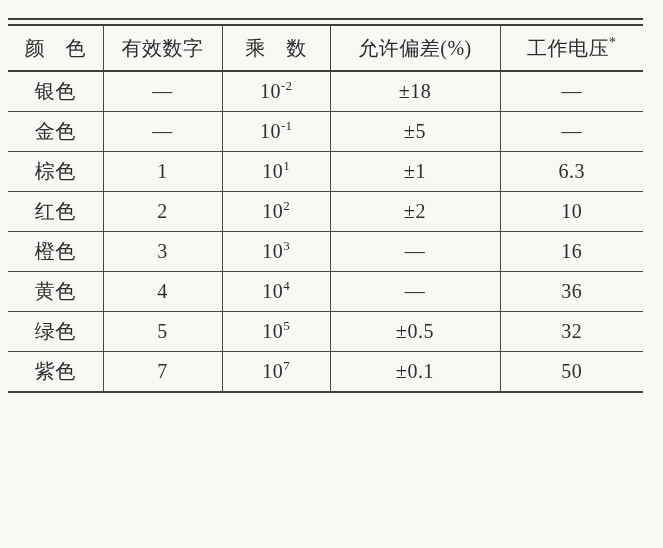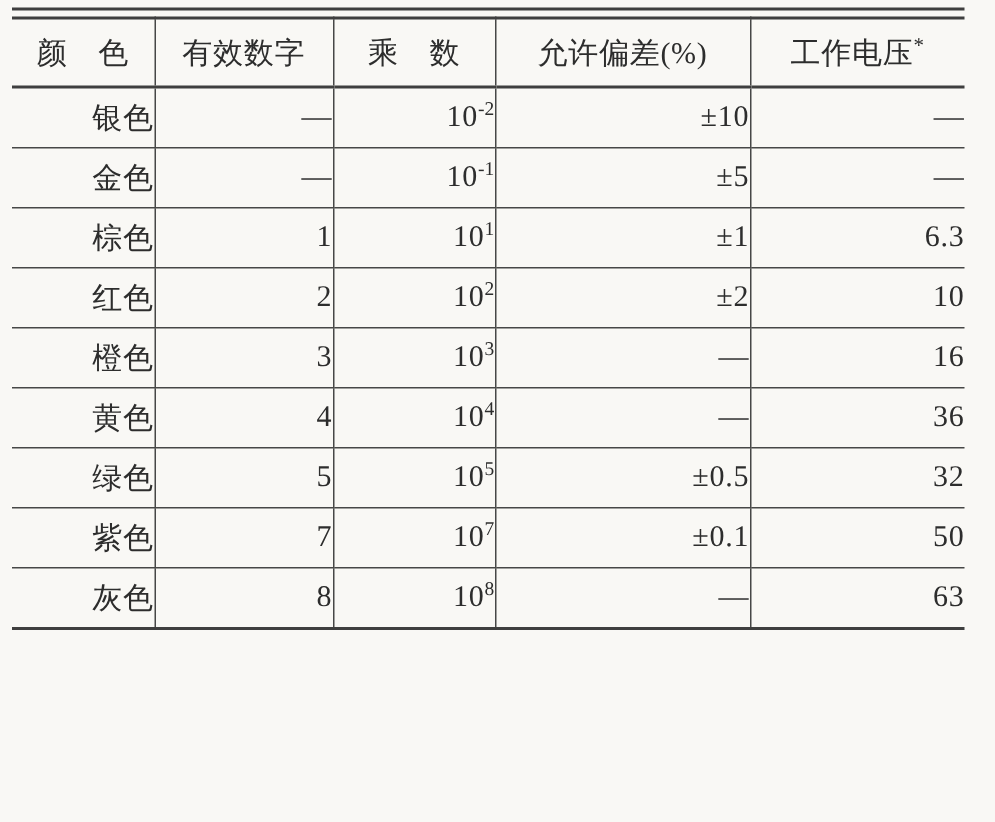--- a/index.html
+++ b/index.html
@@ -11,21 +11,21 @@
     height: 548px;
     position: relative;
     background: #f9f8f5;
     font-family: "Liberation Serif", "DejaVu Serif", serif;
     color: #2d2d2d;
     overflow: hidden;
   }
   .scan {
     position: absolute;
     left: 8px;
-    top: 5px;
+    top: 18px;
     width: 635px;
     
     border-top: 2px solid #3f3f3f;
     padding-top: 4px;
   }
   table {
     border-collapse: collapse;
     width: 635px;
     table-layout: fixed;
     
@@ -47,21 +47,20 @@
     letter-spacing: 0.5px;
   }
   th:first-child, td:first-child { border-left: none; }
   th:last-child,  td:last-child  { border-right: none; }
   thead th {
     height: 44px;
     border-bottom: 2px solid #3f3f3f;
   }
   tbody td {
     height: 39px;
-    text-align: right;
   }
   sup {
     font-size: 13px;
     letter-spacing: 0;
     line-height: 0;
   }
   .note-mark {
     font-size: 14px;
     vertical-align: super;
     line-height: 0;
@@ -86,21 +85,21 @@
         <th>乘　数</th>
         <th>允许偏差(%)</th>
         <th><span>工作电压</span><span class="note-mark">*</span></th>
       </tr>
     </thead>
     <tbody>
         <tr>
           <td>银色</td>
           <td>—</td>
           <td>10<sup>-2</sup></td>
-          <td>±10</td>
+          <td>±18</td>
           <td>—</td>
         </tr>
         <tr>
           <td>金色</td>
           <td>—</td>
           <td>10<sup>-1</sup></td>
           <td>±5</td>
           <td>—</td>
         </tr>
         <tr>
@@ -138,22 +137,15 @@
           <td>±0.5</td>
           <td>32</td>
         </tr>
         <tr>
           <td>紫色</td>
           <td>7</td>
           <td>10<sup>7</sup></td>
           <td>±0.1</td>
           <td>50</td>
         </tr>
-        <tr>
-          <td>灰色</td>
-          <td>8</td>
-          <td>10<sup>8</sup></td>
-          <td>—</td>
-          <td>63</td>
-        </tr>
       </tbody>
   </table>
 </div>
 
 </body></html>

